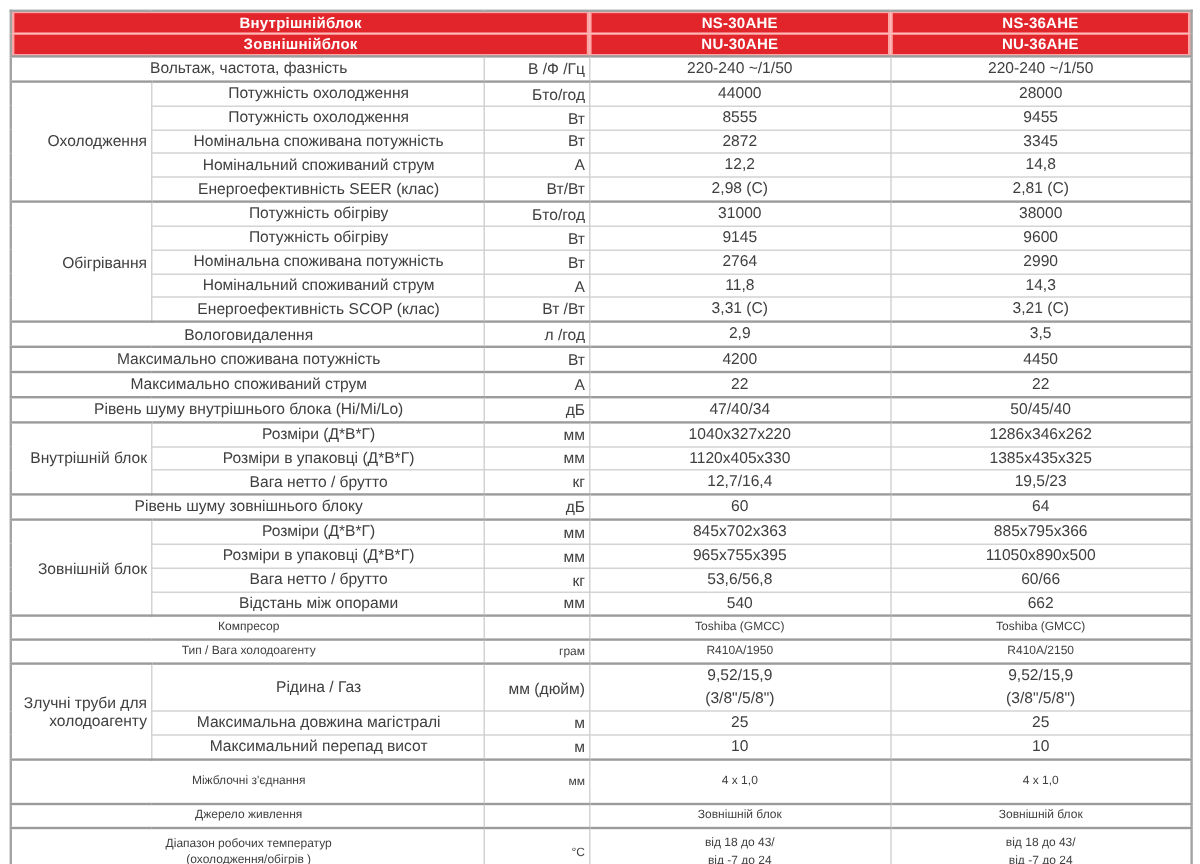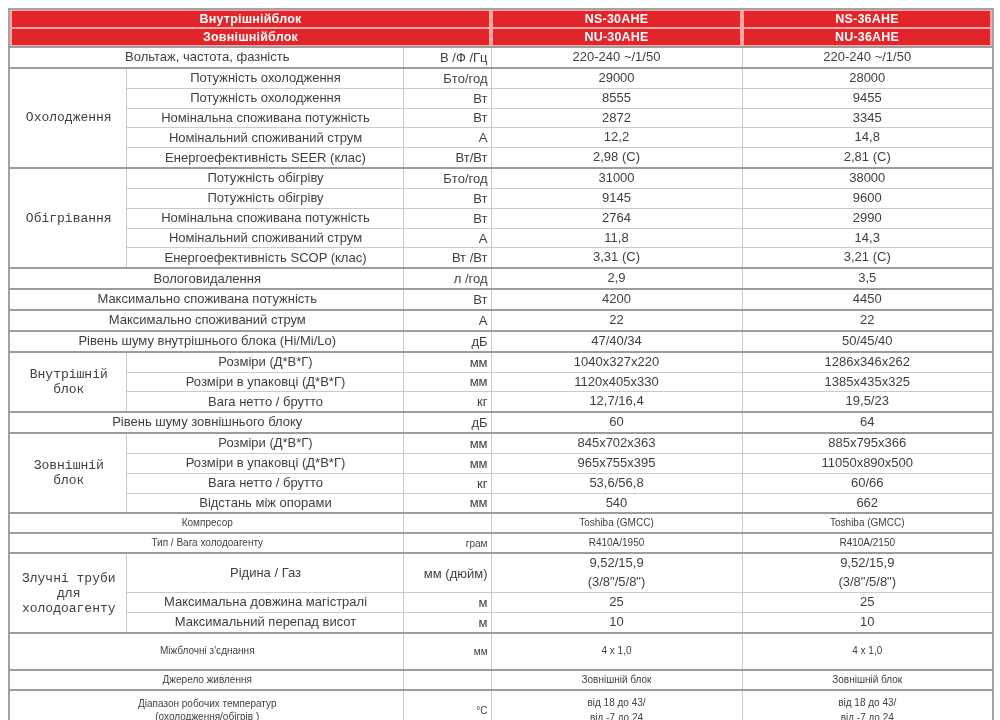--- a/index.html
+++ b/index.html
@@ -39,21 +39,21 @@
   }
 
   tbody td{
     border:1px solid var(--grid);
     height:18px;
     font-size:13px;
     padding:0 3px;
     overflow:hidden;
   }
   tr.sec > td{border-top:2px solid var(--sec);}
-  td.cat{text-align:center;padding-left:5px;vertical-align:middle;font-family:Liberation Mono, monospace;}
+  td.cat{text-align:right;padding-left:5px;vertical-align:middle;}
   td.lab{text-align:center;padding-left:5px;white-space:pre-line;line-height:1.25;}
   td.unit{text-align:right;white-space:pre-line;}
   td.val{text-align:center;white-space:pre-line;line-height:1.45;}
   tr.cond td{font-size:10px;}
   td.vsmall{font-size:11px;}
 </style>
 </head>
 <body>
 
 <div class="wrap">
@@ -93,21 +93,21 @@
         <tr class="sec">
           <td class="lab" colspan="2">Вольтаж, частота, фазність</td>
           <td class="unit">В /Ф /Гц</td>
           <td class="val">220-240 ~/1/50</td>
           <td class="val">220-240 ~/1/50</td>
         </tr>
         <tr class="sec">
           <td class="cat" rowspan="5">Охолодження</td>
           <td class="lab">Потужність охолодження</td>
           <td class="unit">Бто/год</td>
-          <td class="val">29000</td>
+          <td class="val">44000</td>
           <td class="val">28000</td>
         </tr>
         <tr>
           <td class="lab">Потужність охолодження</td>
           <td class="unit">Вт</td>
           <td class="val">8555</td>
           <td class="val">9455</td>
         </tr>
         <tr>
           <td class="lab">Номінальна споживана потужність</td>

